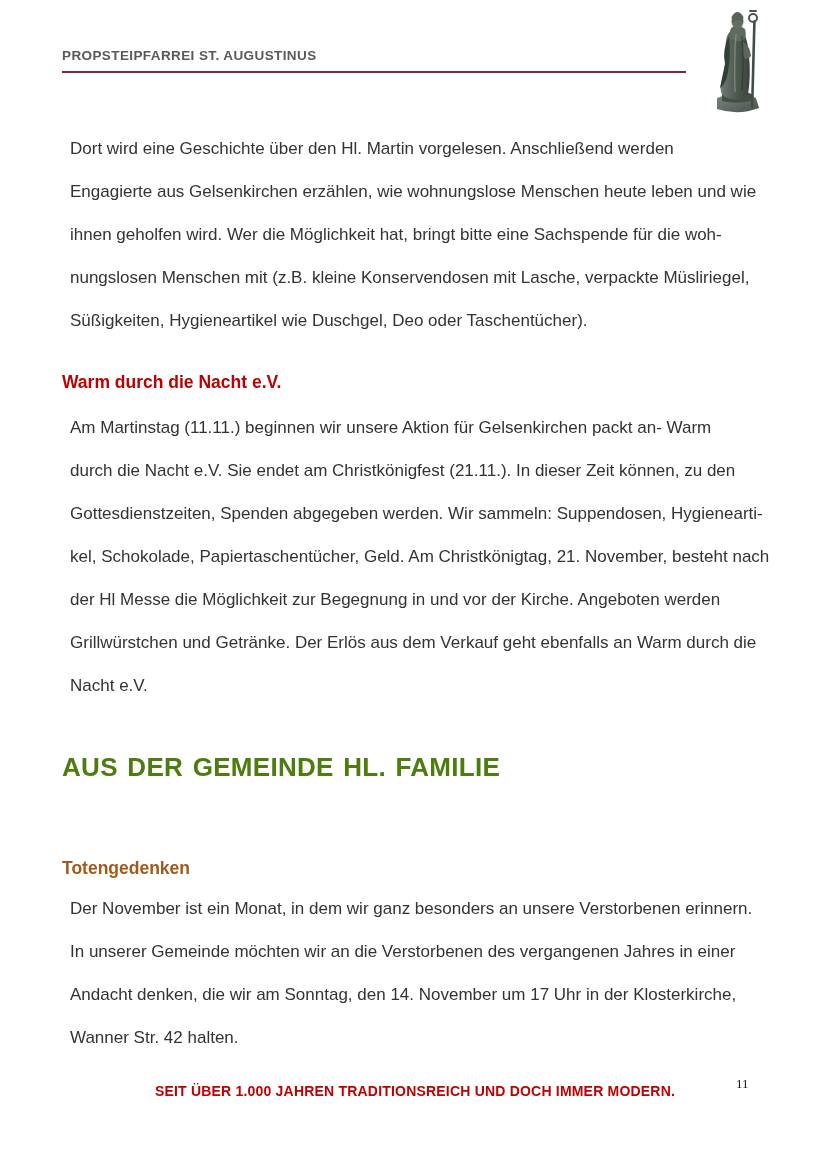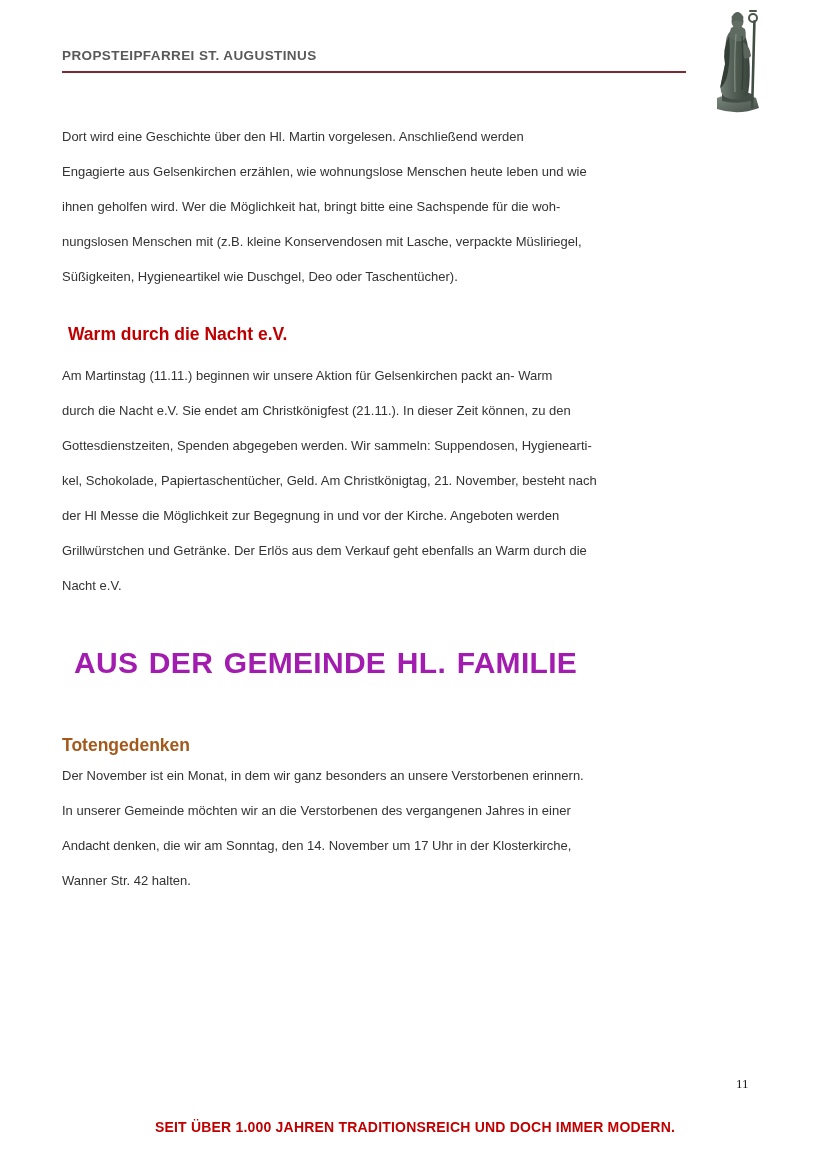--- a/index.html
+++ b/index.html
@@ -33,57 +33,56 @@
     width: 80px; height: 112px;
   }
   
   .content {
     position: absolute;
     top: 0; left: 62px;
     width: 706px;
     padding-top: 119px;
   }
   p.body {
-    margin: 0;
-    font-size: 13px;
-    line-height: 35px;
+    margin: 8px;
+    font-size: 17px;
+    line-height: 43px;
     color: #333333;
     white-space: pre;
   }
   h2 {
     margin: 0;
     font-size: 17.5px;
     line-height: 22px;
     font-weight: 700;
   }
   .h-red   { color: #C00000; }
   .h-brown { color: #A4591B; }
-  .h-warm    { margin: 29px 0 13px 6px; }
+  .h-warm    { margin: 29px 0 13px 0; }
   .h-stammes { margin: 55px 0 13px 0; }
   .chapter {
-    margin: 46px 0 0 12px;
-    font-size: 30px;
+    margin: 46px 0 0 0;
+    font-size: 26px;
     line-height: 28px;
     font-weight: 700;
-    color: #a21caf;
+    color: #4d7c0f;
     letter-spacing: 0.3px;
     word-spacing: 2px;
   }
-  .h-toten { margin: 57px 0 2px 0; }
+  .h-toten { margin: 76px 0 2px 0; }
   
   .slogan {
     position: absolute;
     top: 1083px; left: 62px;
     width: 706px;
     text-align: center;
     font-size: 14px;
     font-weight: 700;
     letter-spacing: 0.2px;
     color: #C00000;
-    margin-top: 36px;
   }
   .pagenum {
     position: absolute;
     top: 1076px; left: 736px;
     font-family: "Liberation Serif", "DejaVu Serif", serif;
     font-size: 13px;
     color: #1a1a1a;
   }
 </style>
 </head>

